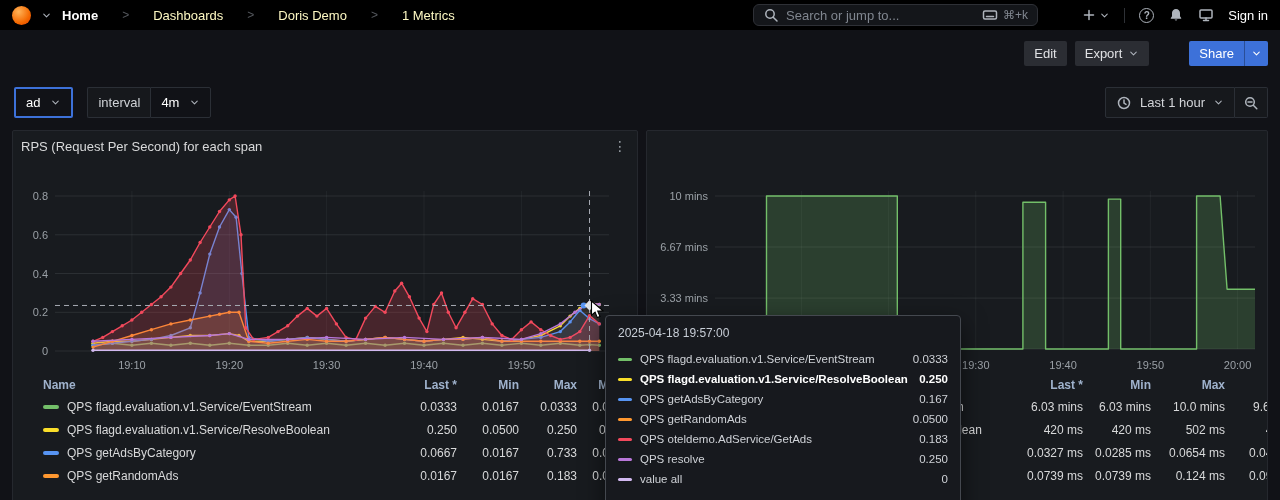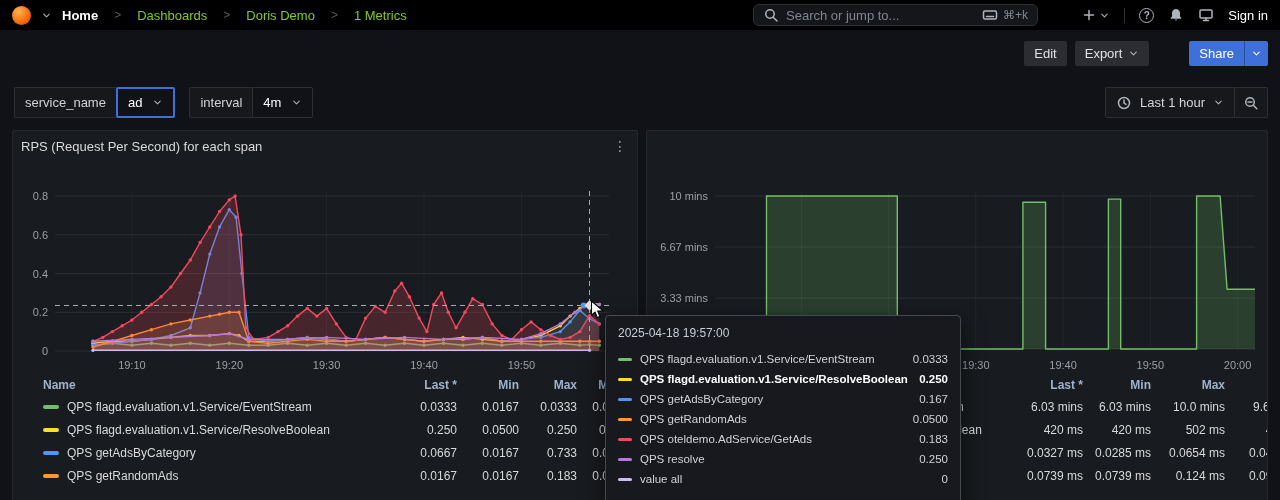--- a/index.html
+++ b/index.html
@@ -5,22 +5,22 @@
   html,body{margin:0;padding:0;background:#111217;width:1280px;height:500px;overflow:hidden;
     font-family:"Liberation Sans","DejaVu Sans",sans-serif;color:#d8d9da;}
   .page{position:absolute;top:0;left:0;width:1280px;height:500px;overflow:hidden;}
   button{font-family:inherit;border:none;background:none;margin:0;color:inherit;cursor:pointer;}
 
   
   .topnav{position:absolute;top:0;left:0;right:0;height:30px;background:#000;
     display:flex;align-items:center;gap:10px;padding:0 12px;box-sizing:border-box;z-index:40;}
   .logo{width:19px;height:19px;border-radius:50%;flex:none;cursor:pointer;
     background:radial-gradient(circle at 35% 30%,#ffb357,#f46800 62%,#e33d00);}
-  .breadcrumb{display:flex;align-items:center;gap:16px;font-size:13px;white-space:nowrap;}
-  .crumb{color:#84cc16;cursor:pointer;}
+  .breadcrumb{display:flex;align-items:center;gap:24px;font-size:13px;white-space:nowrap;}
+  .crumb{color:#fef9c3;cursor:pointer;}
   .crumb.first{color:#fff;font-weight:600;}
   .sep{color:#55585e;font-size:12px;}
   .icon{width:16px;height:16px;stroke:#aeb4bc;stroke-width:1.5;fill:none;stroke-linecap:round;stroke-linejoin:round;flex:none;}
   .icon-fill{fill:#aeb4bc;stroke:none;}
   .chev-sm{width:11px;height:11px;}
   .icon-white{stroke:#fff;}
   .searchbox{position:absolute;left:753px;top:4px;width:285px;height:22px;background:#14161a;
     border:1px solid #2e3036;border-radius:6px;display:flex;align-items:center;gap:7px;
     padding:0 9px;box-sizing:border-box;cursor:text;}
   .search-ph{flex:1;font-size:13px;color:#80868f;white-space:nowrap;overflow:hidden;}
@@ -180,21 +180,20 @@
       <button class="btn btn-primary share-caret">
         <svg class="icon chev-sm icon-white" viewBox="0 0 16 16">
             <path d="M4 6l4 4 4-4"></path>
           </svg>
       </button>
     </div>
   </div>
 
   <div class="filterbar">
     <div class="var-group">
-      <label class="var-label">service_name</label>
       <div class="var-value focused">
         <span>ad</span>
         <svg class="icon chev-sm" viewBox="0 0 16 16">
             <path d="M4 6l4 4 4-4"></path>
           </svg>
       </div>
     </div>
     <div class="var-group">
       <label class="var-label">interval</label>
       <div class="var-value">

